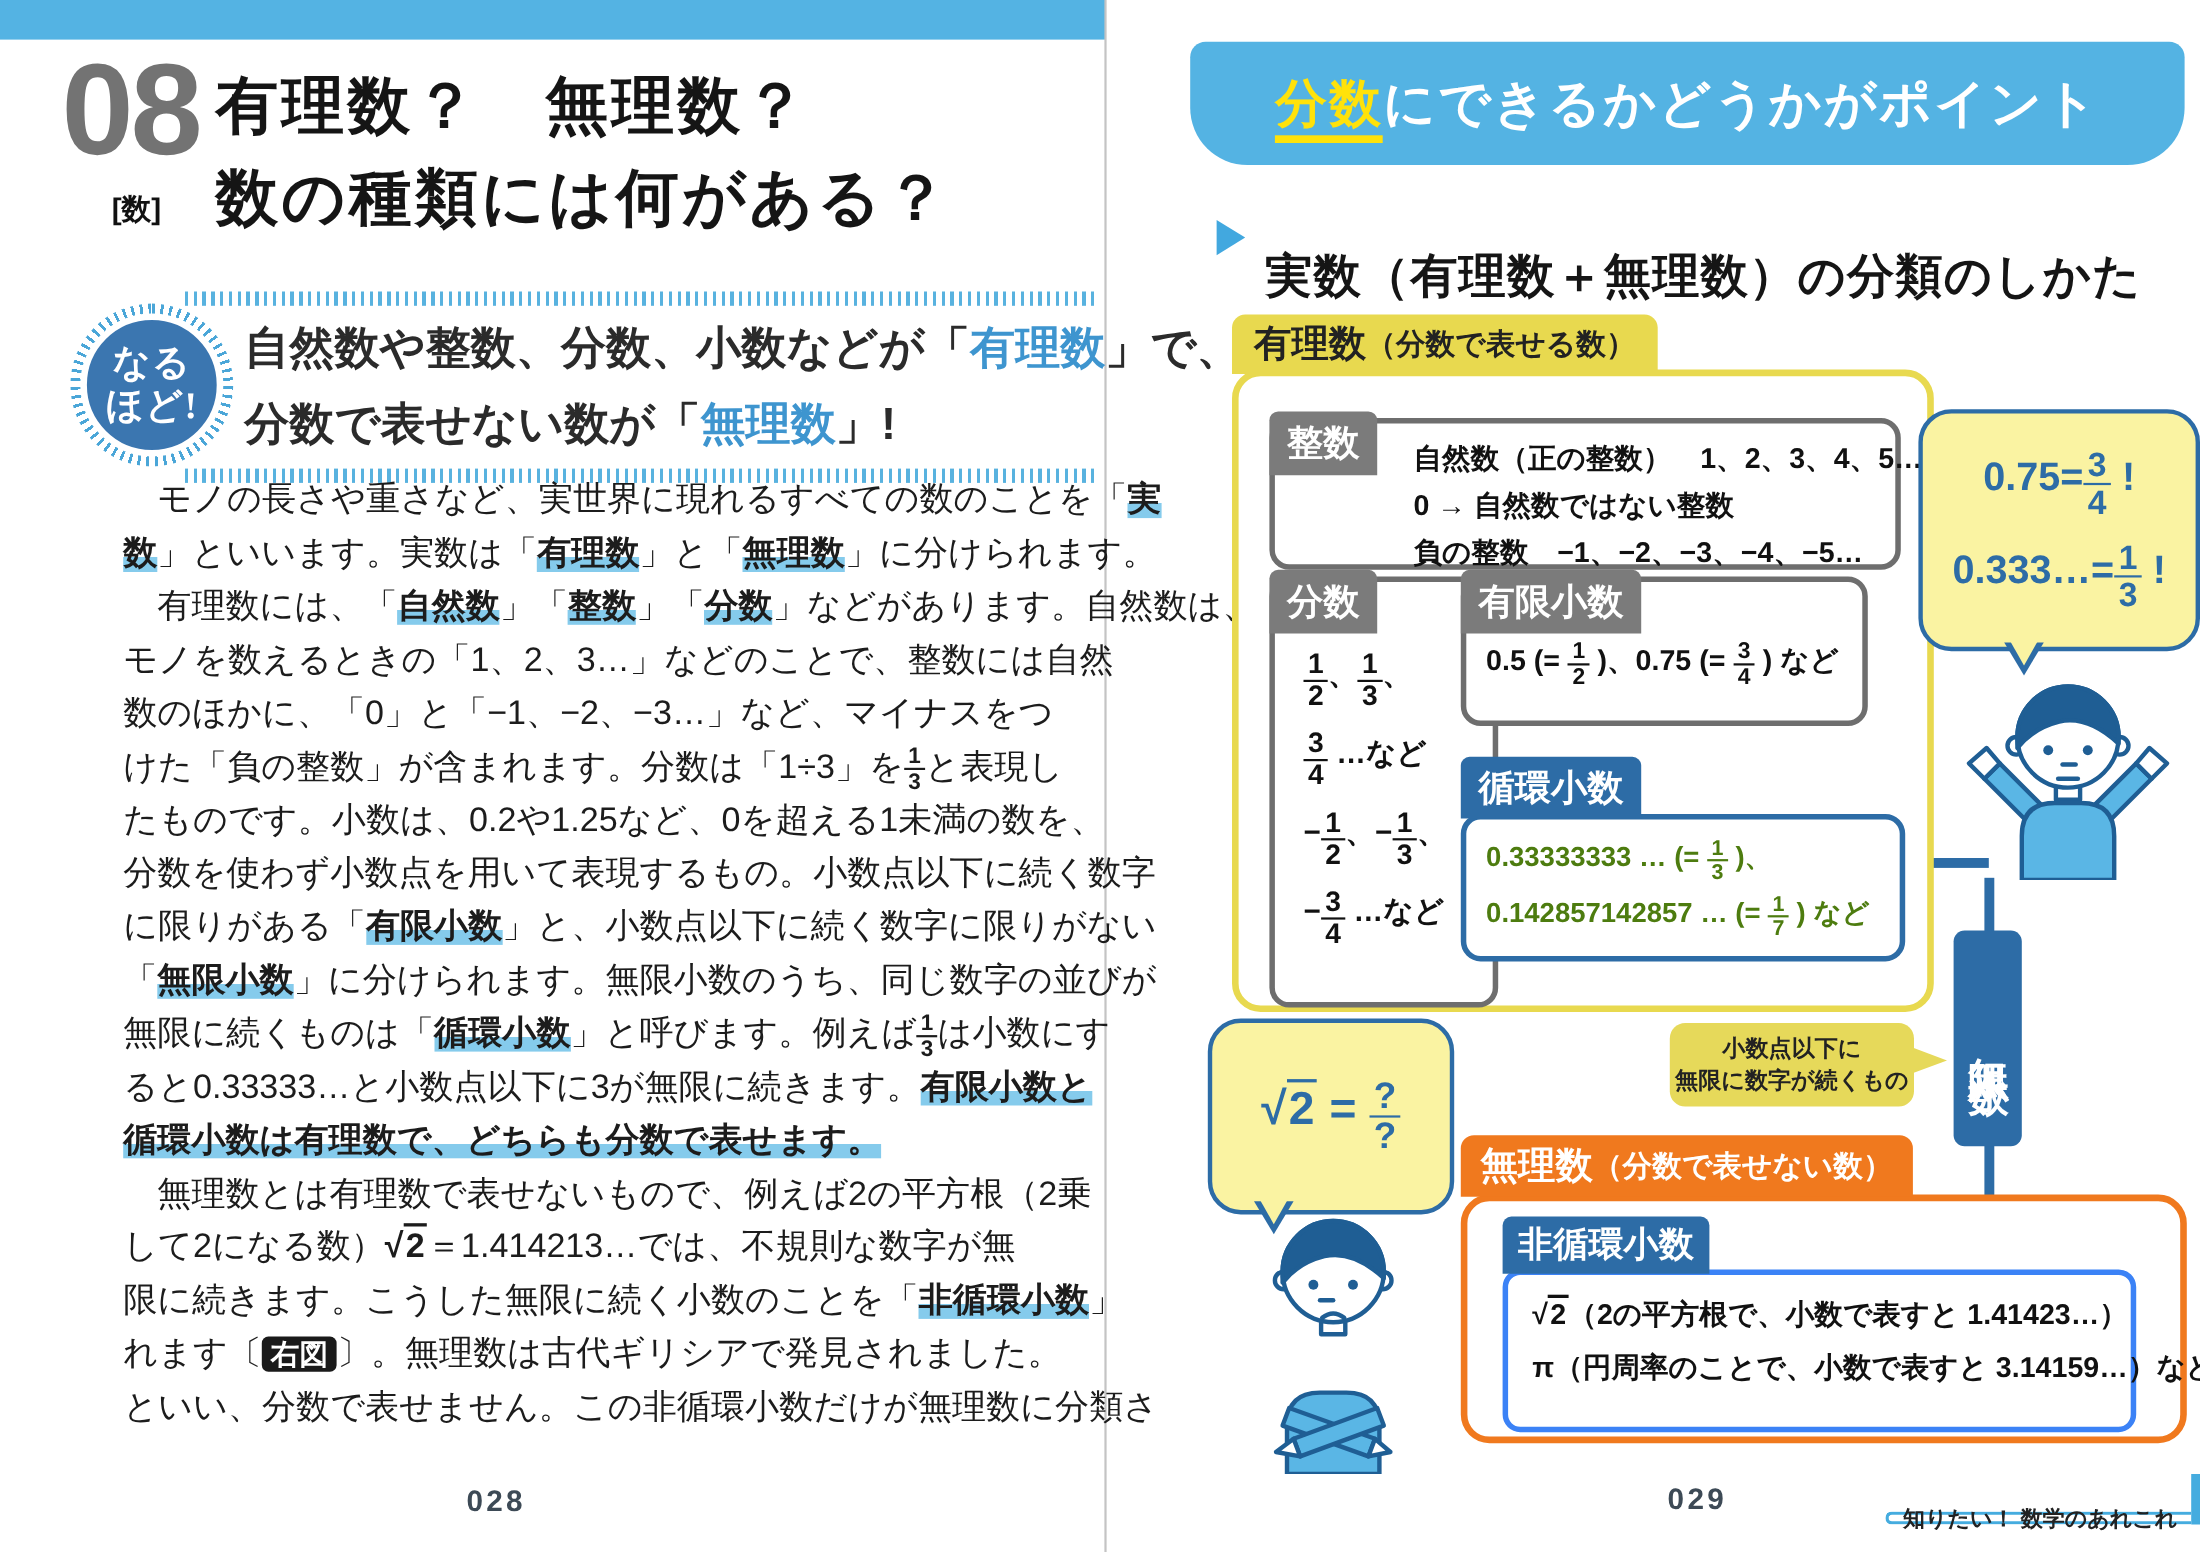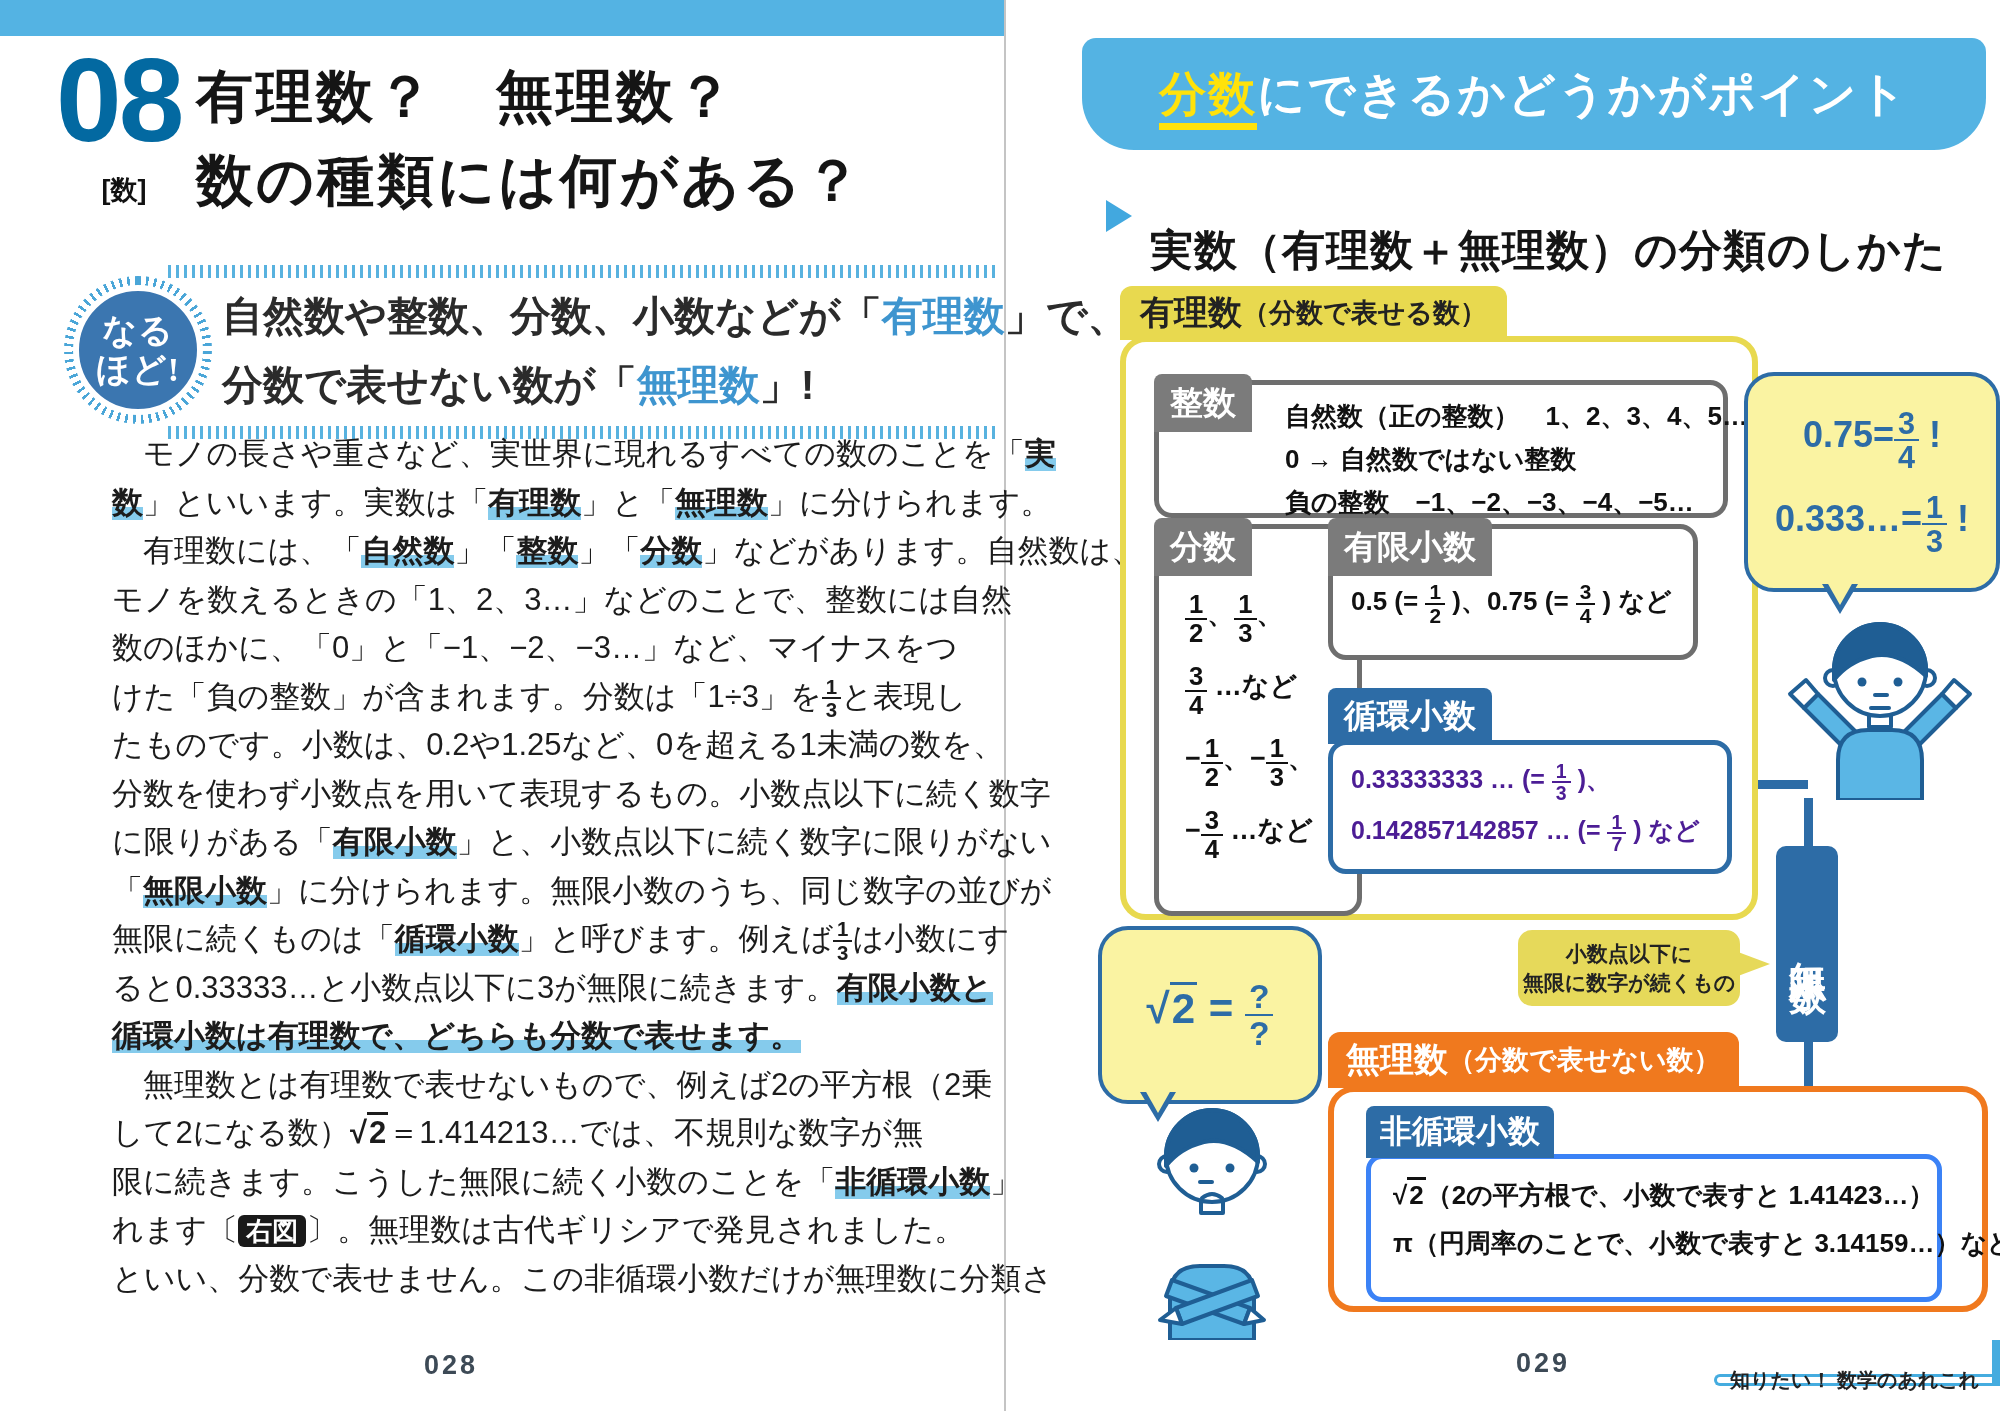--- a/index.html
+++ b/index.html
@@ -14,21 +14,21 @@
   .frac{display:inline-block;text-align:center;vertical-align:-0.52em;line-height:1.05;font-weight:bold;font-size:0.66em;}
   .frac .num{display:block;border-bottom:2.5px solid currentColor;padding:0 4px;}
   .frac .den{display:block;padding:0 4px;}
   .sqrt{font-weight:bold;white-space:nowrap;}
   .sqrt .rad{border-top:3px solid currentColor;padding:0 2px;}
   .rline{white-space:nowrap;}
 
   
   .topbar{left:0;top:0;width:1005px;height:36px;background:#54B3E3;}
   .gutter{left:1004px;top:0;width:2px;height:1411px;background:#c4c4c4;}
-  .lesson-num{left:56px;top:36px;font-size:118px;font-weight:800;color:#0369a1;letter-spacing:-3px;line-height:1.1;}
+  .lesson-num{left:56px;top:36px;font-size:118px;font-weight:800;color:#737373;letter-spacing:-3px;line-height:1.1;}
   .lesson-cat{left:56px;top:172px;width:136px;text-align:center;font-size:27px;font-weight:bold;color:#111;}
   .title{left:196px;top:54px;font-size:57px;line-height:84px;font-weight:800;letter-spacing:3px;color:#151515;}
   .stripe{left:168px;width:832px;height:13px;background:repeating-linear-gradient(90deg,#58B2DF 0 3px,#ffffff 3px 8px);}
   .burst{left:64px;top:276px;width:148px;height:148px;border-radius:50%;
          background:repeating-conic-gradient(#4AA6D8 0deg 2.2deg,#ffffff 2.2deg 6.5deg);}
   .burst-inner{position:absolute;left:9px;top:9px;right:9px;bottom:9px;background:#3B76B0;border:6px solid #ffffff;
          border-radius:50%;display:flex;flex-direction:column;align-items:center;justify-content:center;
          color:#fff;font-size:34px;font-weight:800;line-height:39px;letter-spacing:1px;font-family:Liberation Serif, serif;}
   .intro{left:206px;top:282px;font-size:41px;line-height:69px;font-weight:600;color:#2b2b2b;margin-left:16px;}
   .body-text{left:112px;top:430px;width:836px;font-size:31px;font-weight:500;color:#1c1c1c;}
@@ -67,21 +67,21 @@
   .fraction-content .rline{margin-bottom:16px;line-height:1.1;}
 
   .finite-tab{left:1328px;top:518px;height:58px;padding:0 16px;font-size:33px;}
   .finite-box{left:1328px;top:524px;width:360px;height:126px;border:5px solid #6e6e6e;}
   .finite-content{position:absolute;left:18px;top:52px;font-size:26px;font-weight:bold;color:#111;}
   .finite-content .frac{font-size:0.8em;vertical-align:-0.62em;}
   .finite-content .rline{line-height:1.2;}
 
   .repeat-tab{left:1328px;top:688px;height:56px;padding:0 16px;font-size:33px;}
   .repeat-box{left:1328px;top:740px;width:394px;height:124px;border:5px solid #2D6CA6;}
-  .repeat-content{position:absolute;left:18px;top:8px;font-size:25px;font-weight:bold;color:#4c1d95;}
+  .repeat-content{position:absolute;left:18px;top:8px;font-size:25px;font-weight:bold;color:#4d7c0f;}
   .repeat-content .frac{font-size:0.78em;vertical-align:-0.62em;}
   .repeat-content .rline{line-height:1.05;margin-top:8px;}
 
   .bubble{background:#FAF3A2;border:4px solid #2D6CA6;border-radius:30px;z-index:2;color:#2D6CA6;
           display:flex;flex-direction:column;align-items:center;justify-content:center;}
   .happy-bubble{left:1744px;top:372px;width:248px;height:212px;font-size:36px;font-weight:800;}
   .happy-bubble .frac{font-size:0.85em;vertical-align:-0.7em;}
   .happy-bubble .rline{line-height:1;margin:9px 0;}
   .confused-bubble{left:1098px;top:926px;width:216px;height:170px;font-size:42px;font-weight:800;}
   .confused-bubble .frac{font-size:0.8em;vertical-align:-0.66em;}

